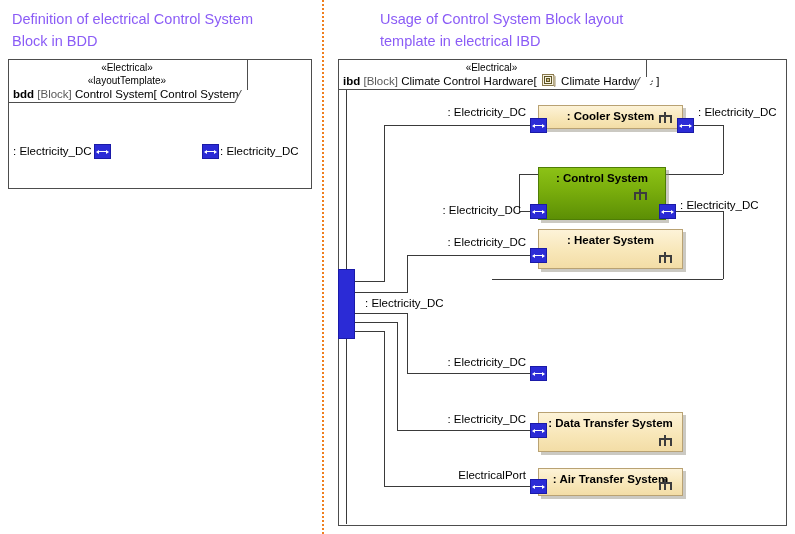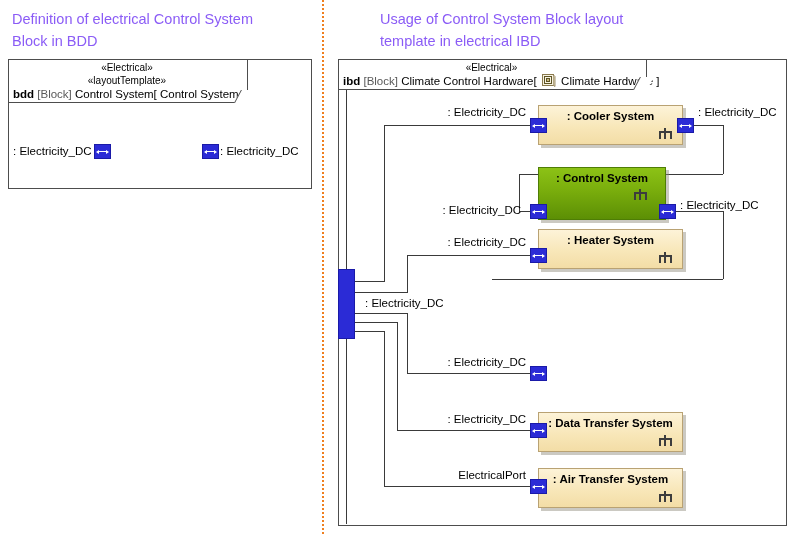--- a/index.html
+++ b/index.html
@@ -254,21 +254,21 @@
     <div class="ln-h" style="left:180px;top:151px;width:11px;"></div>
 
     <div class="ln-h" style="left:327px;top:151px;width:57px;"></div>
     <div class="ln-v" style="left:384px;top:151px;height:68px;"></div>
     <div class="ln-h" style="left:153px;top:219px;width:231px;"></div>
     <div class="ln-v" style="left:153px;top:219px;height:0px;"></div>
 
     <div class="ln-v" style="left:7px;top:279px;height:185px;"></div>
     <div class="ln-v" style="left:7px;top:30px;height:179px;"></div>
 
-    <div class="block tan" style="left:199px;top:45px;width:145px;height:40px;">
+    <div class="block tan" style="left:199px;top:45px;width:145px;height:24px;">
       <span class="bname">: Cooler System</span>
       <span class="rake" style="right:10px;bottom:5px;">
         <i class="bar"></i>
           <i class="p1"></i>
           <i class="p2"></i>
           <i class="p3"></i>
           <i class="stem"></i>
       </span>
     </div>
     <div class="port" style="left:191px;top:58px;">
@@ -355,21 +355,21 @@
     </div>
     <div class="port" style="left:191px;top:363px;">
       <span class="glyph">
         <i class="l-ar"></i>
           <i class="ln"></i>
           <i class="r-ar"></i>
         </span>
     </div>
     <div class="lbl right" style="left:101px;top:353px;width:86px;">: Electricity_DC</div>
 
-    <div class="block tan" style="left:199px;top:408px;width:145px;height:40px;">
+    <div class="block tan" style="left:199px;top:408px;width:145px;height:28px;">
       <span class="bname">: Air Transfer System</span>
       <span class="rake" style="right:10px;bottom:5px;">
         <i class="bar"></i>
           <i class="p1"></i>
           <i class="p2"></i>
           <i class="p3"></i>
           <i class="stem"></i>
       </span>
     </div>
     <div class="port" style="left:191px;top:419px;">

